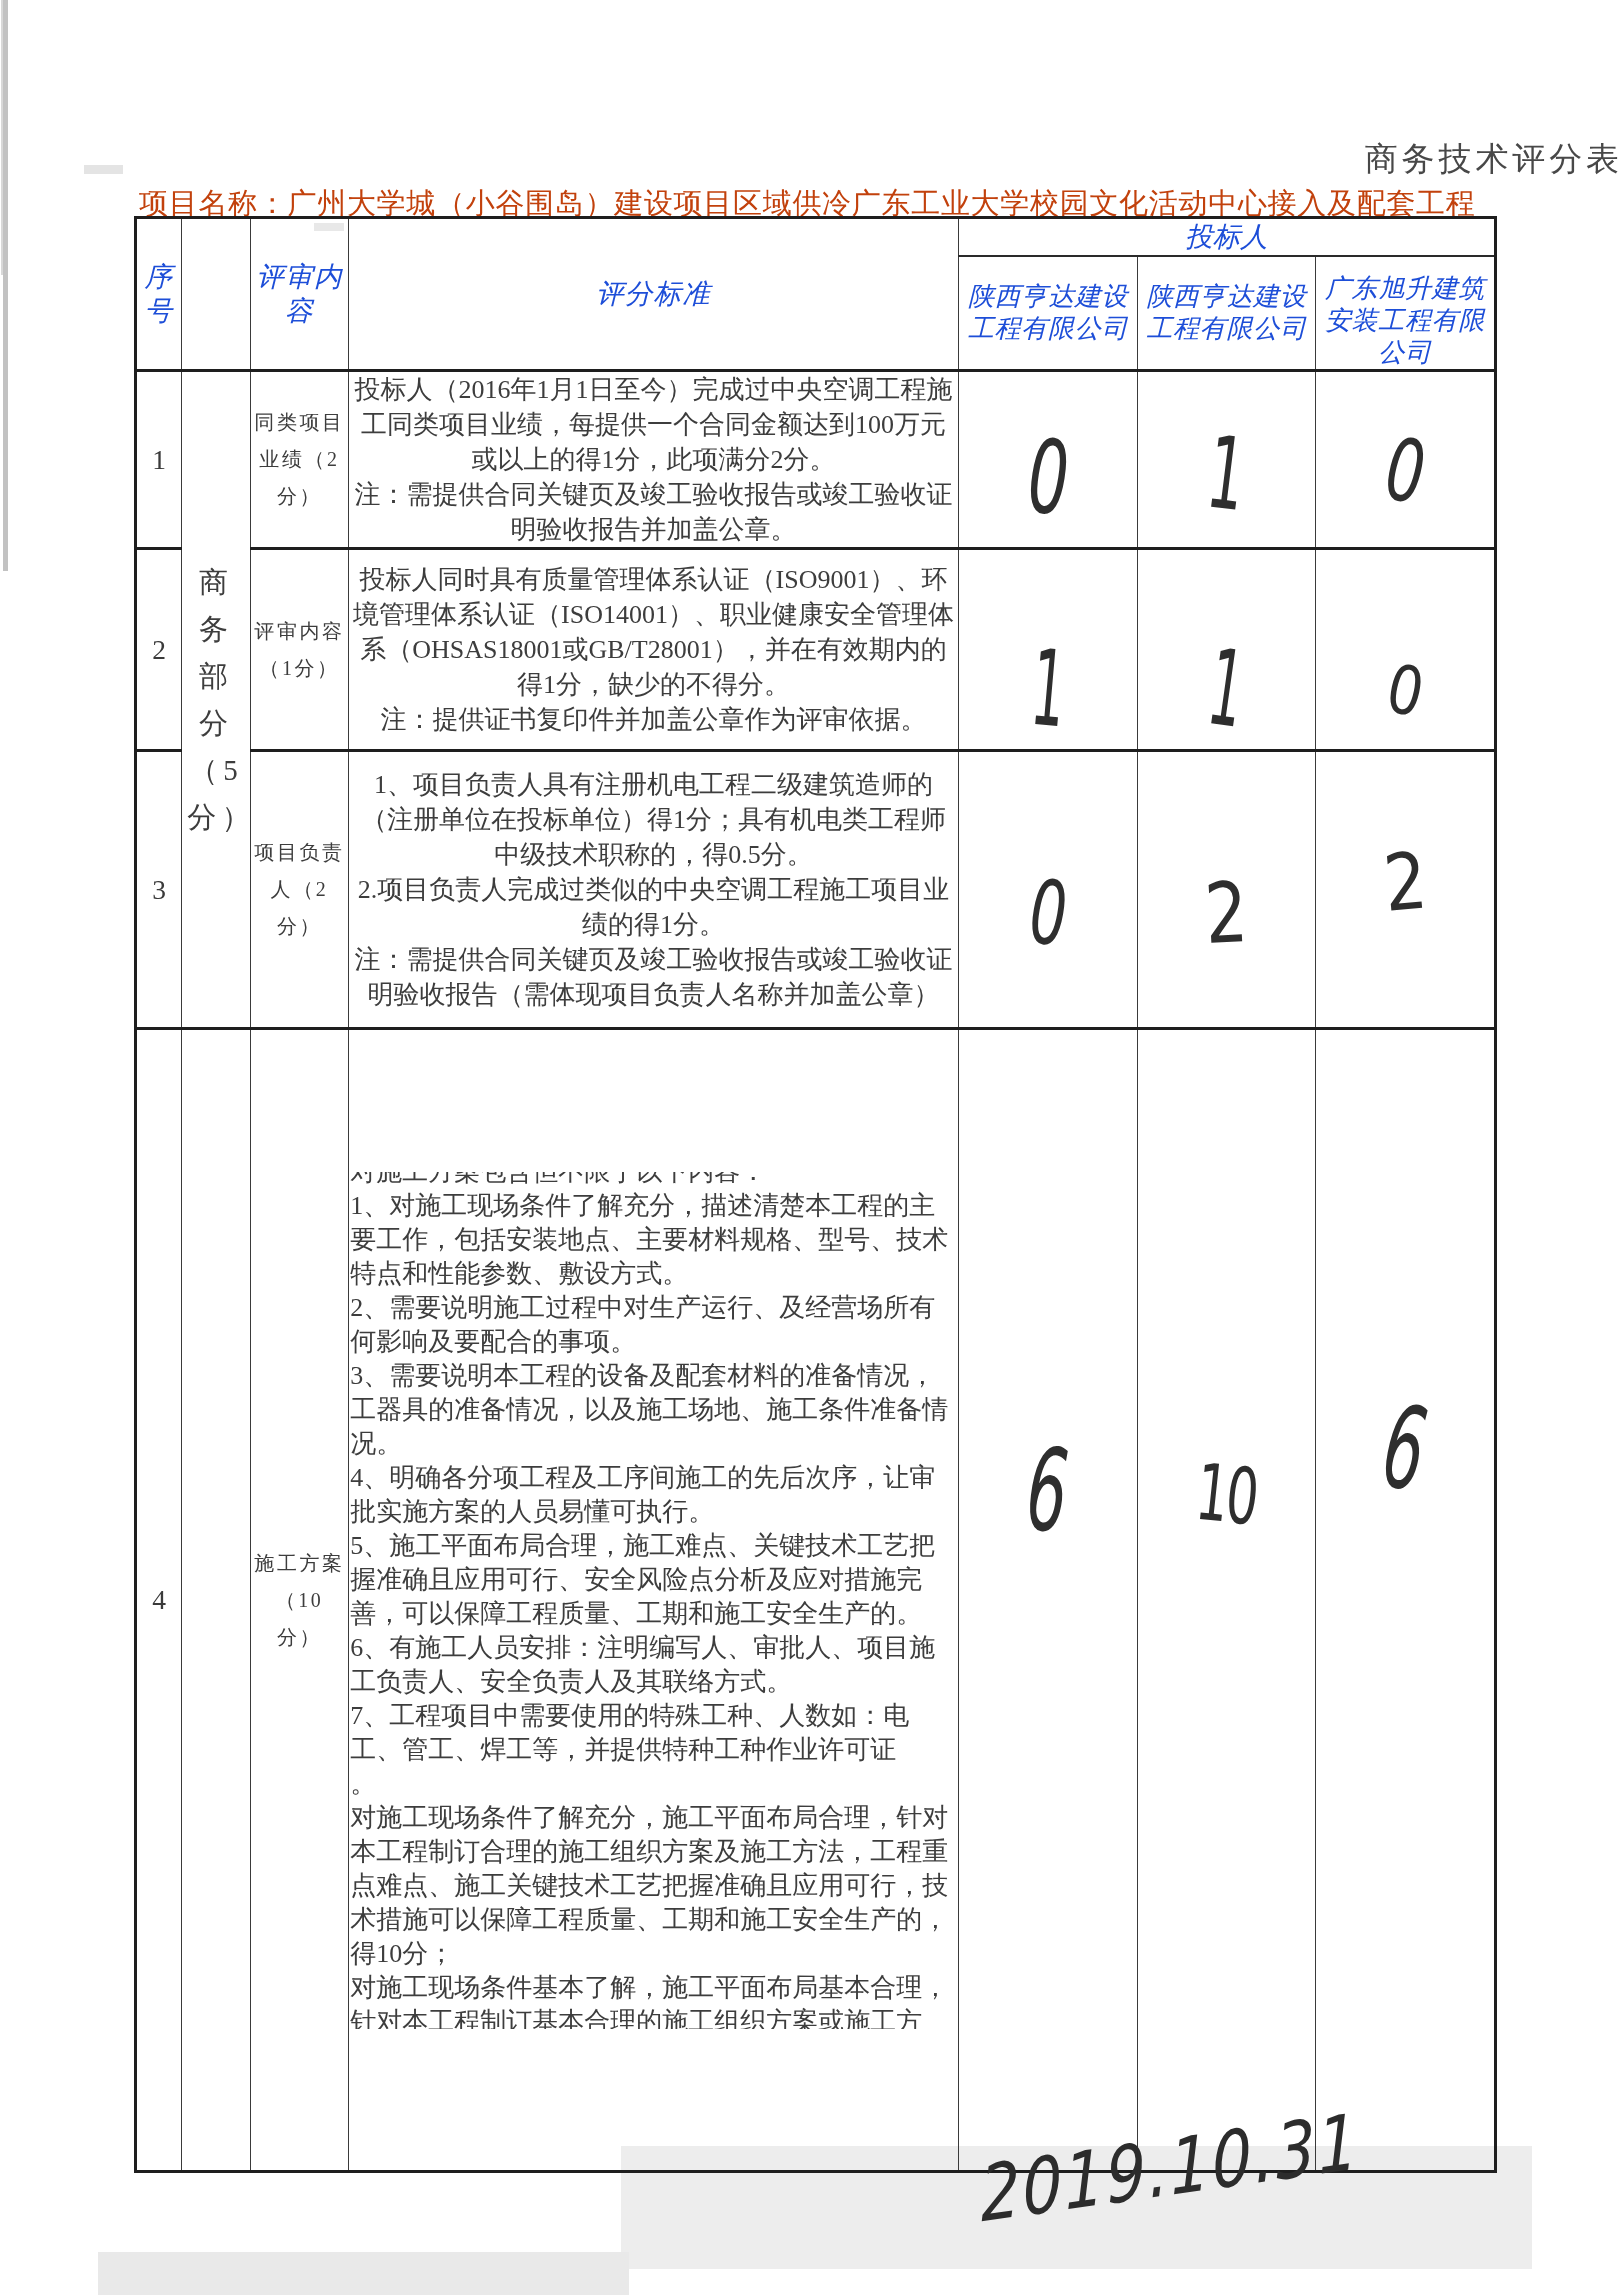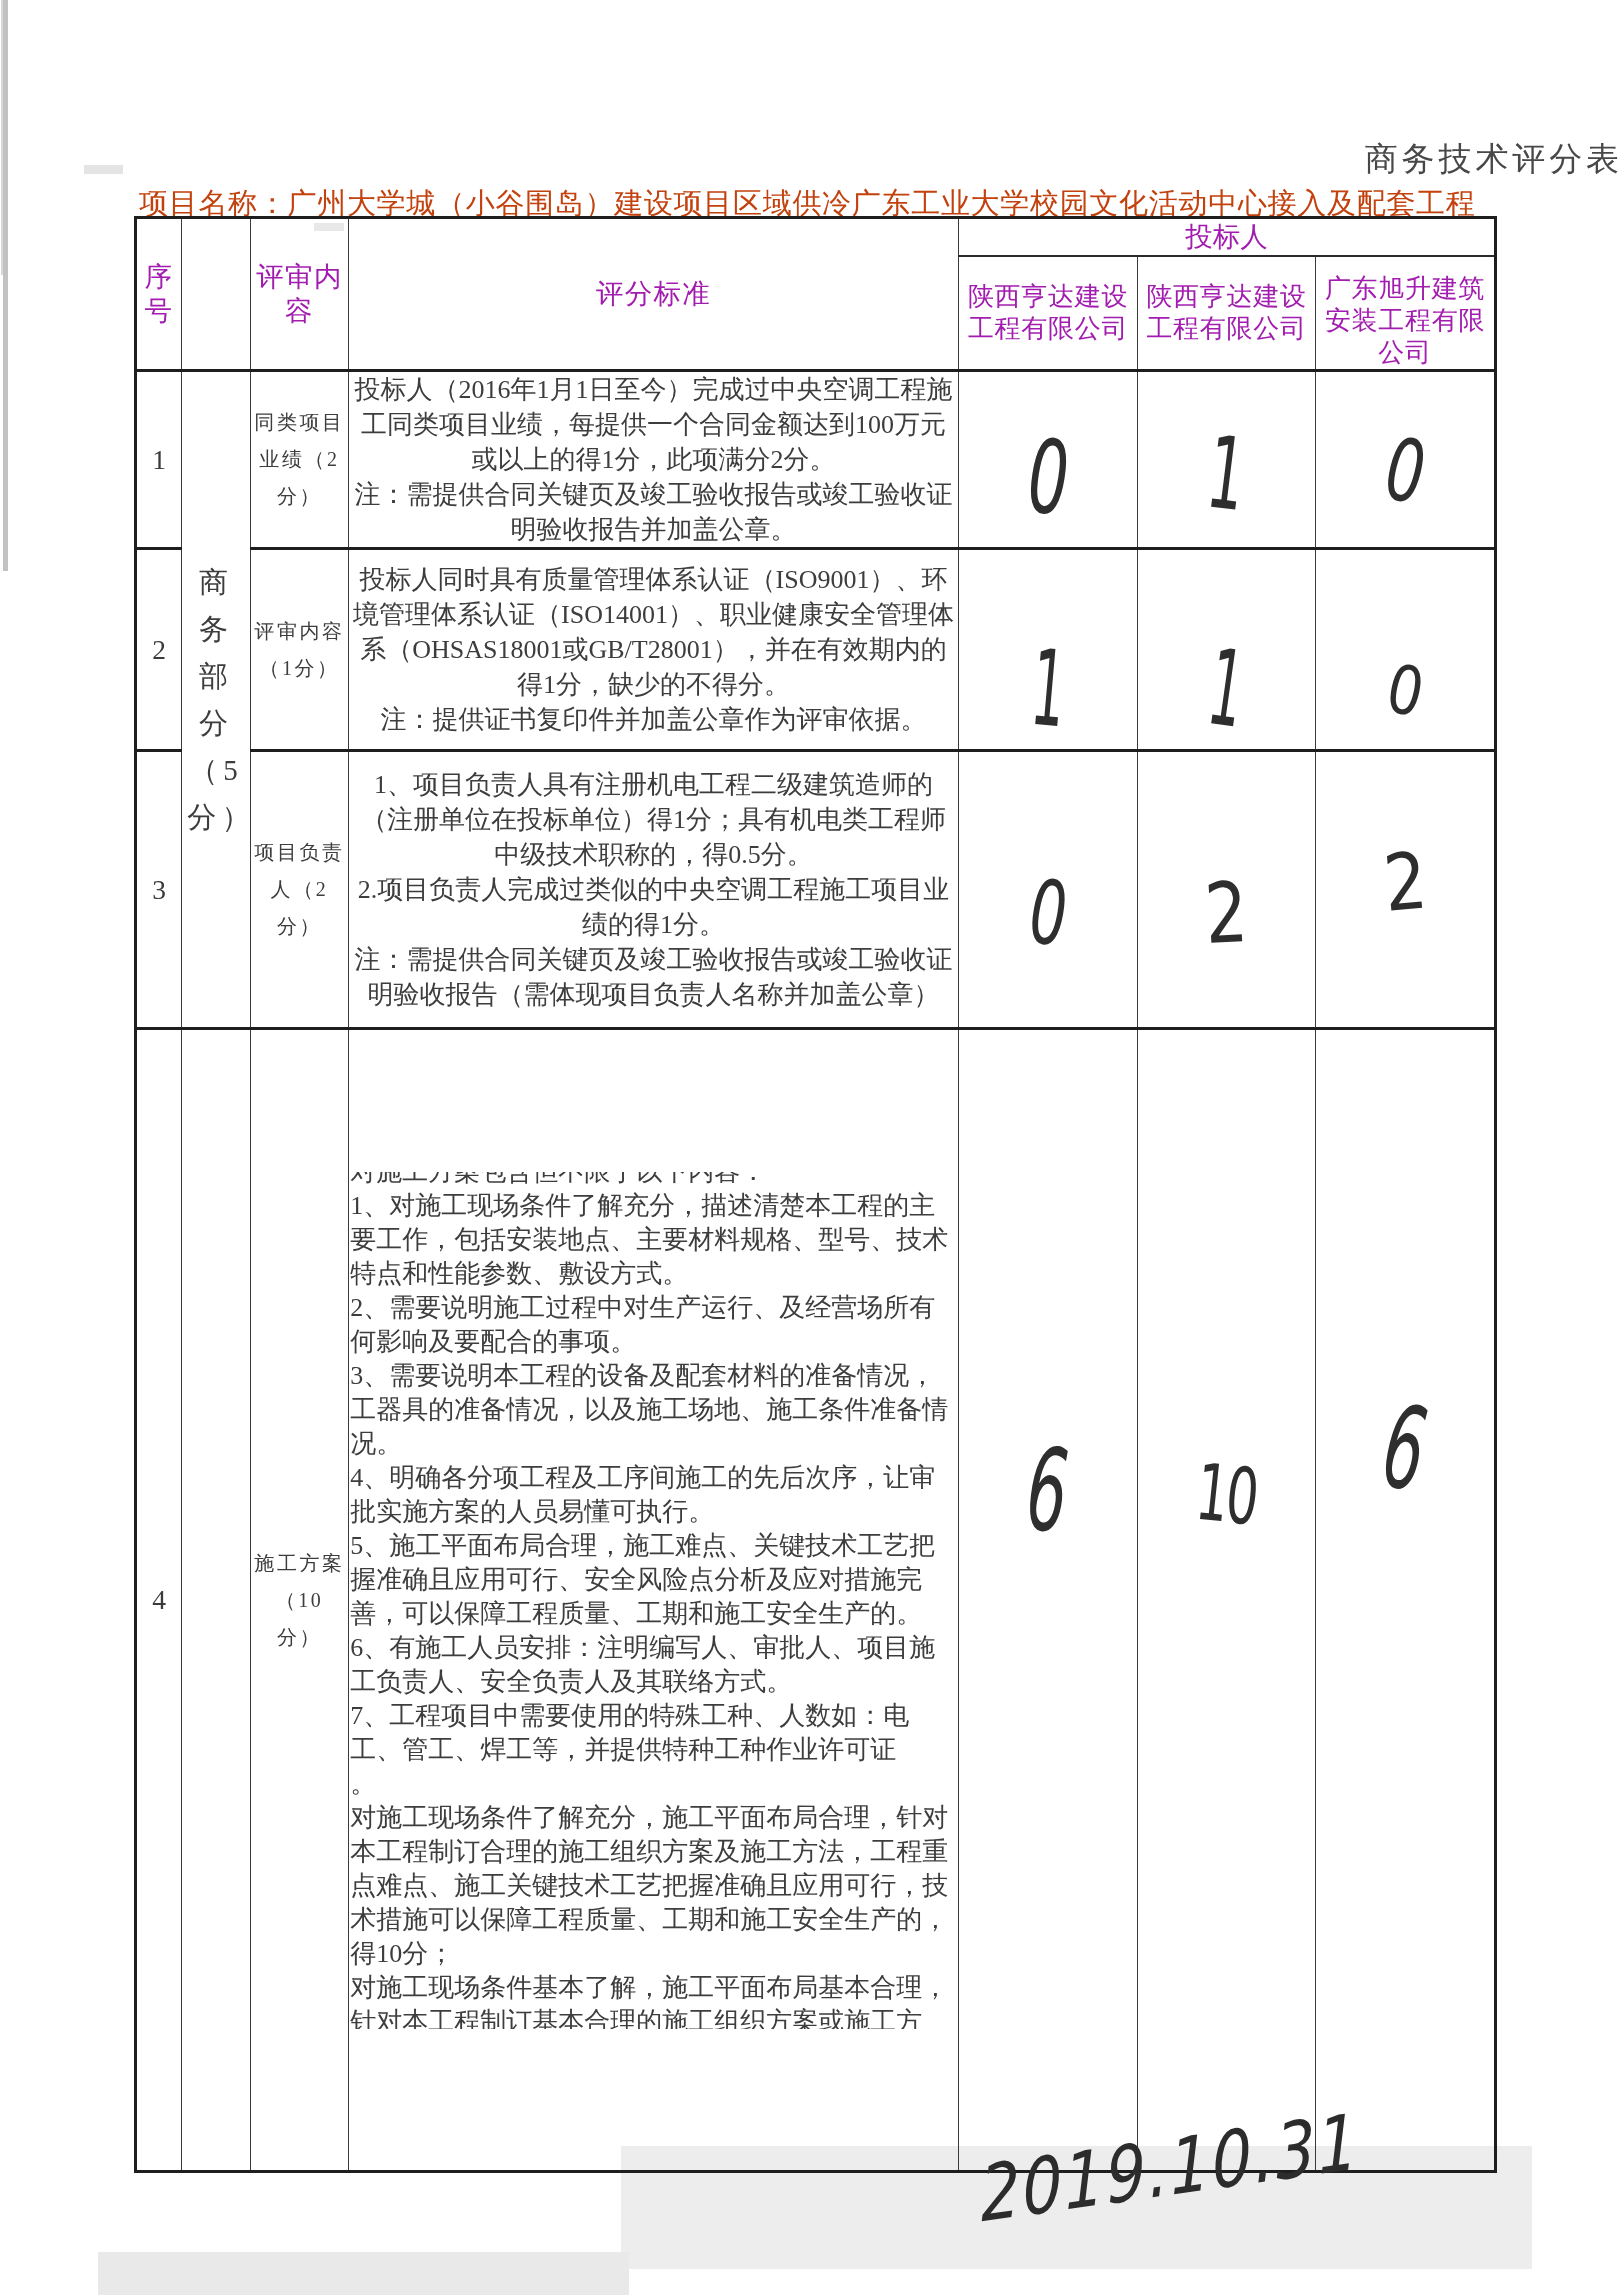--- a/index.html
+++ b/index.html
@@ -32,21 +32,21 @@
         border-top:2px solid #2a2a2a;border-bottom:2px solid #2a2a2a;}
   tbody td{border-top:3.9px solid #1e1e1e;}
 
   tr.h-top{height:31px;}
   tr.h-names{height:93px;}
   tr.row-1{height:175px;}
   tr.row-2{height:202px;}
   tr.row-3{height:278px;}
   tr.row-4{height:1143px;}
 
-  th{font-size:27.5px;color:#a21caf;}
+  th{font-size:27.5px;color:#1d4ed8;font-style:italic;}
   .hdr-label{letter-spacing:1.3px;line-height:34px;word-break:break-all;}
   .bidder .bn{font-size:26px;line-height:32px;letter-spacing:0.7px;word-break:break-all;padding:0 3.9px;}
   .bidder7{vertical-align:top;}
   .bidder7 .bn{margin-top:16px;}
 
   .seq-cell{font-size:27.5px;color:#3a3a3a;}
   .section-cell{font-size:29px;line-height:47px;letter-spacing:5.2px;word-break:break-all;padding:0 5.2px;margin-left:33px;}
   .item-cell{font-size:20px;line-height:37px;letter-spacing:2.6px;word-break:break-all;padding:0 3.3px;}
   .crit{font-size:26px;line-height:35px;white-space:pre-line;word-break:break-all;
         text-align:center;padding:0 2.6px;}

